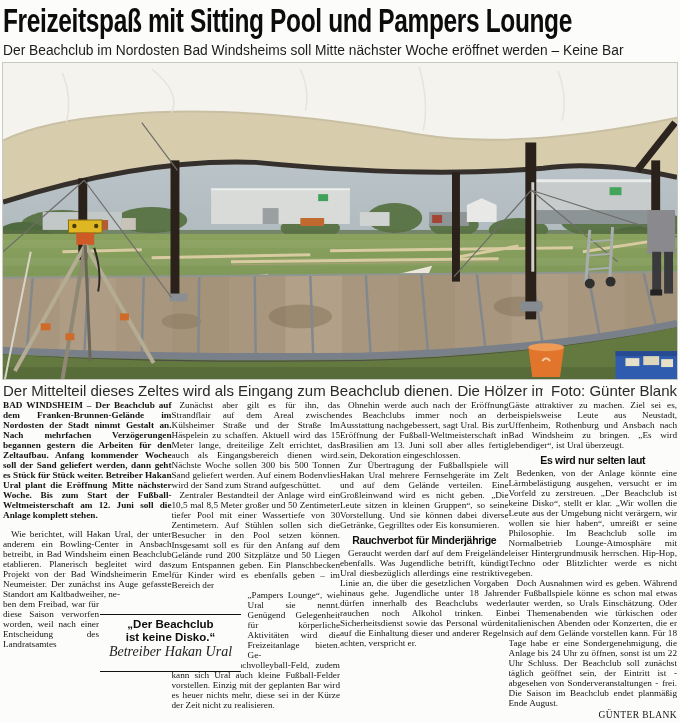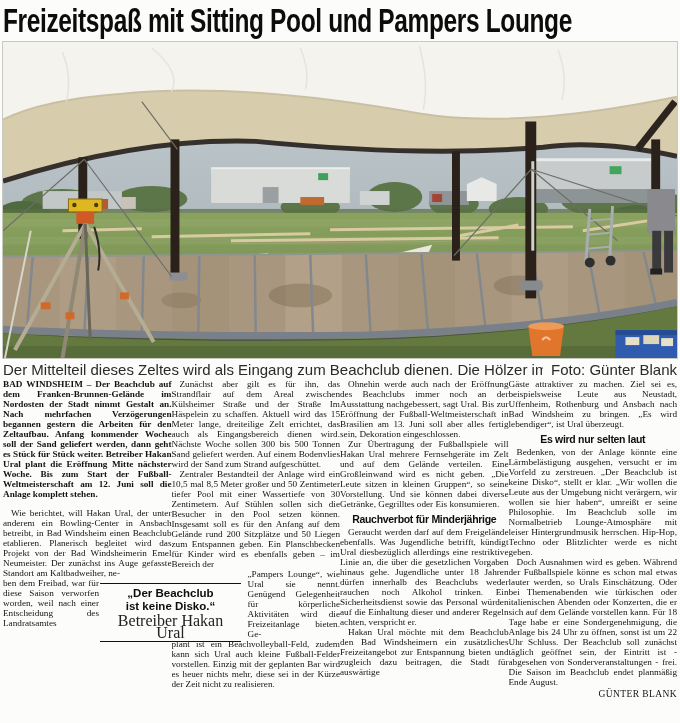--- a/index.html
+++ b/index.html
@@ -49,38 +49,41 @@
   .narrow-right { margin-left:76px; }
   .subhead2 {
     font-family:"Liberation Sans",sans-serif; font-weight:bold;
     font-size:10.5px; line-height:12px; letter-spacing:-0.3px;
     text-align:center; margin:4px 0 2px 0; color:#0e0e0e;
   }
   .byline { text-align:right; font-size:9.5px; letter-spacing:0.4px; margin-top:2px; }
 
   
   .pull-quote {
-    position:absolute; left:97px; top:204px; width:141px;
+    position:absolute; left:97px; top:214px; width:141px;
     background:#fcfcfa; text-align:center;
     border-top:1px solid #111; border-bottom:1px solid #111;
-    padding:3px 2px 2px 2px;
+    padding:3px 2px 13px 2px;
   }
   .pq-line {
     font-family:"Liberation Sans",sans-serif; font-weight:bold;
     font-size:11.5px; line-height:13px; color:#0d0d0d;
   }
-  .pq-attr { font-size:16px; line-height:12px; margin-top:2px; color:#222; }
+  .pq-attr { font-style:italic; font-size:14px; line-height:12px; margin-top:2px; color:#222; }
 </style>
 </head>
 <body>
 
 <div class="page">
 
   <div class="headline-wrap">
     <div class="headline">Freizeitspaß mit Sitting Pool und Pampers Lounge</div>
+  </div>
+  <div class="subheadline-wrap">
+    <div class="subheadline">Der Beachclub im Nordosten Bad Windsheims soll Mitte nächster Woche eröffnet werden – Keine Bar</div>
   </div>
 
   <div class="photo-frame">
     <svg viewBox="0 0 680 318" preserveAspectRatio="none">
       <defs>
         <linearGradient id="skyG" x1="0" y1="0" x2="0" y2="1">
           <stop offset="0" stop-color="var(--sky_top,#c6cdd1)"></stop>
           <stop offset="1" stop-color="var(--sky_bottom,#aeb9bd)"></stop>
         </linearGradient>
         <linearGradient id="grassG" x1="0" y1="0" x2="0" y2="1">
@@ -279,21 +282,20 @@
       <p class="para indent">Zentraler Bestandteil der Anlage wird ein 10,5 mal 8,5 Meter großer und 50 Zentimeter tiefer Pool mit einer Wassertiefe von 30 Zentimetern. Auf Stühlen sollen sich die Besucher in den Pool setzen können. Insgesamt soll es für den Anfang auf dem Gelände rund 200 Sitzplätze und 50 Liegen zum Entspannen geben. Ein Planschbecken für Kinder wird es ebenfalls geben – im Bereich der</p>
       <p class="para narrow-right">„Pampers Lounge“, wie Ural sie nennt. Genügend Gelegenheit für körperliche Aktivitäten wird die Freizeitanlage bieten. Ge-</p>
       <p class="para">plant ist ein Beachvolleyball-Feld, zudem kann sich Ural auch kleine Fußball-Felder vorstellen. Einzig mit der geplanten Bar wird es heuer nichts mehr, diese sei in der Kürze der Zeit nicht zu realisieren.</p>
     </div>
 
     <div class="col">
       <p class="para indent">Ohnehin werde auch nach der Eröffnung des Beachclubs immer noch an der Ausstattung nachgebessert, sagt Ural. Bis zur Eröffnung der Fußball-Weltmeisterschaft in Brasilien am 13. Juni soll aber alles fertig sein, Dekoration eingeschlossen.</p>
       <p class="para indent">Zur Übertragung der Fußballspiele will Hakan Ural mehrere Fernsehgeräte im Zelt und auf dem Gelände verteilen. Eine Großleinwand wird es nicht geben. „Die Leute sitzen in kleinen Gruppen“, so seine Vorstellung. Und sie können dabei diverse Getränke, Gegrilltes oder Eis konsumieren.</p>
       <h3 class="subhead2">Rauchverbot für Minderjährige</h3>
       <p class="para indent">Geraucht werden darf auf dem Freigelände ebenfalls. Was Jugendliche betrifft, kündigt Ural diesbezüglich allerdings eine restriktive Linie an, die über die gesetzlichen Vorgaben hinaus gehe. Jugendliche unter 18 Jahren dürfen innerhalb des Beachclubs weder rauchen noch Alkohol trinken. Ein Sicherheitsdienst sowie das Personal würden auf die Einhaltung dieser und anderer Regeln achten, verspricht er.</p>
-      <p class="para indent">Hakan Ural möchte mit dem Beachclub den Bad Windsheimern ein zusätzliches Freizeitangebot zur Entspannung bieten und zugleich dazu beitragen, die Stadt für auswärtige</p>
     </div>
 
     <div class="col">
       <p class="para">Gäste attraktiver zu machen. Ziel sei es, beispielsweise Leute aus Neustadt, Uffenheim, Rothenburg und Ansbach nach Bad Windsheim zu bringen. „Es wird lebendiger“, ist Ural überzeugt.</p>
       <h3 class="subhead2">Es wird nur selten laut</h3>
       <p class="para indent">Bedenken, von der Anlage könnte eine Lärmbelästigung ausgehen, versucht er im Vorfeld zu zerstreuen. „Der Beachclub ist keine Disko“, stellt er klar. „Wir wollen die Leute aus der Umgebung nicht verärgern, wir wollen sie hier haben“, umreißt er seine Philosophie. Im Beachclub solle im Normalbetrieb Lounge-Atmosphäre mit leiser Hintergrundmusik herrschen. Hip-Hop, Techno oder Blitzlichter werde es nicht geben.</p>
       <p class="para indent">Doch Ausnahmen wird es geben. Während der Fußballspiele könne es schon mal etwas lauter werden, so Urals Einschätzung. Oder bei Themenabenden wie türkischen oder italienischen Abenden oder Konzerten, die er sich auf dem Gelände vorstellen kann. Für 18 Tage habe er eine Sondergenehmigung, die Anlage bis 24 Uhr zu öffnen, sonst ist um 22 Uhr Schluss. Der Beachclub soll zunächst täglich geöffnet sein, der Eintritt ist - abgesehen von Sonderveranstaltungen - frei. Die Saison im Beachclub endet planmäßig Ende August.</p>
       <p class="byline">GÜNTER BLANK</p>
     </div>
 

